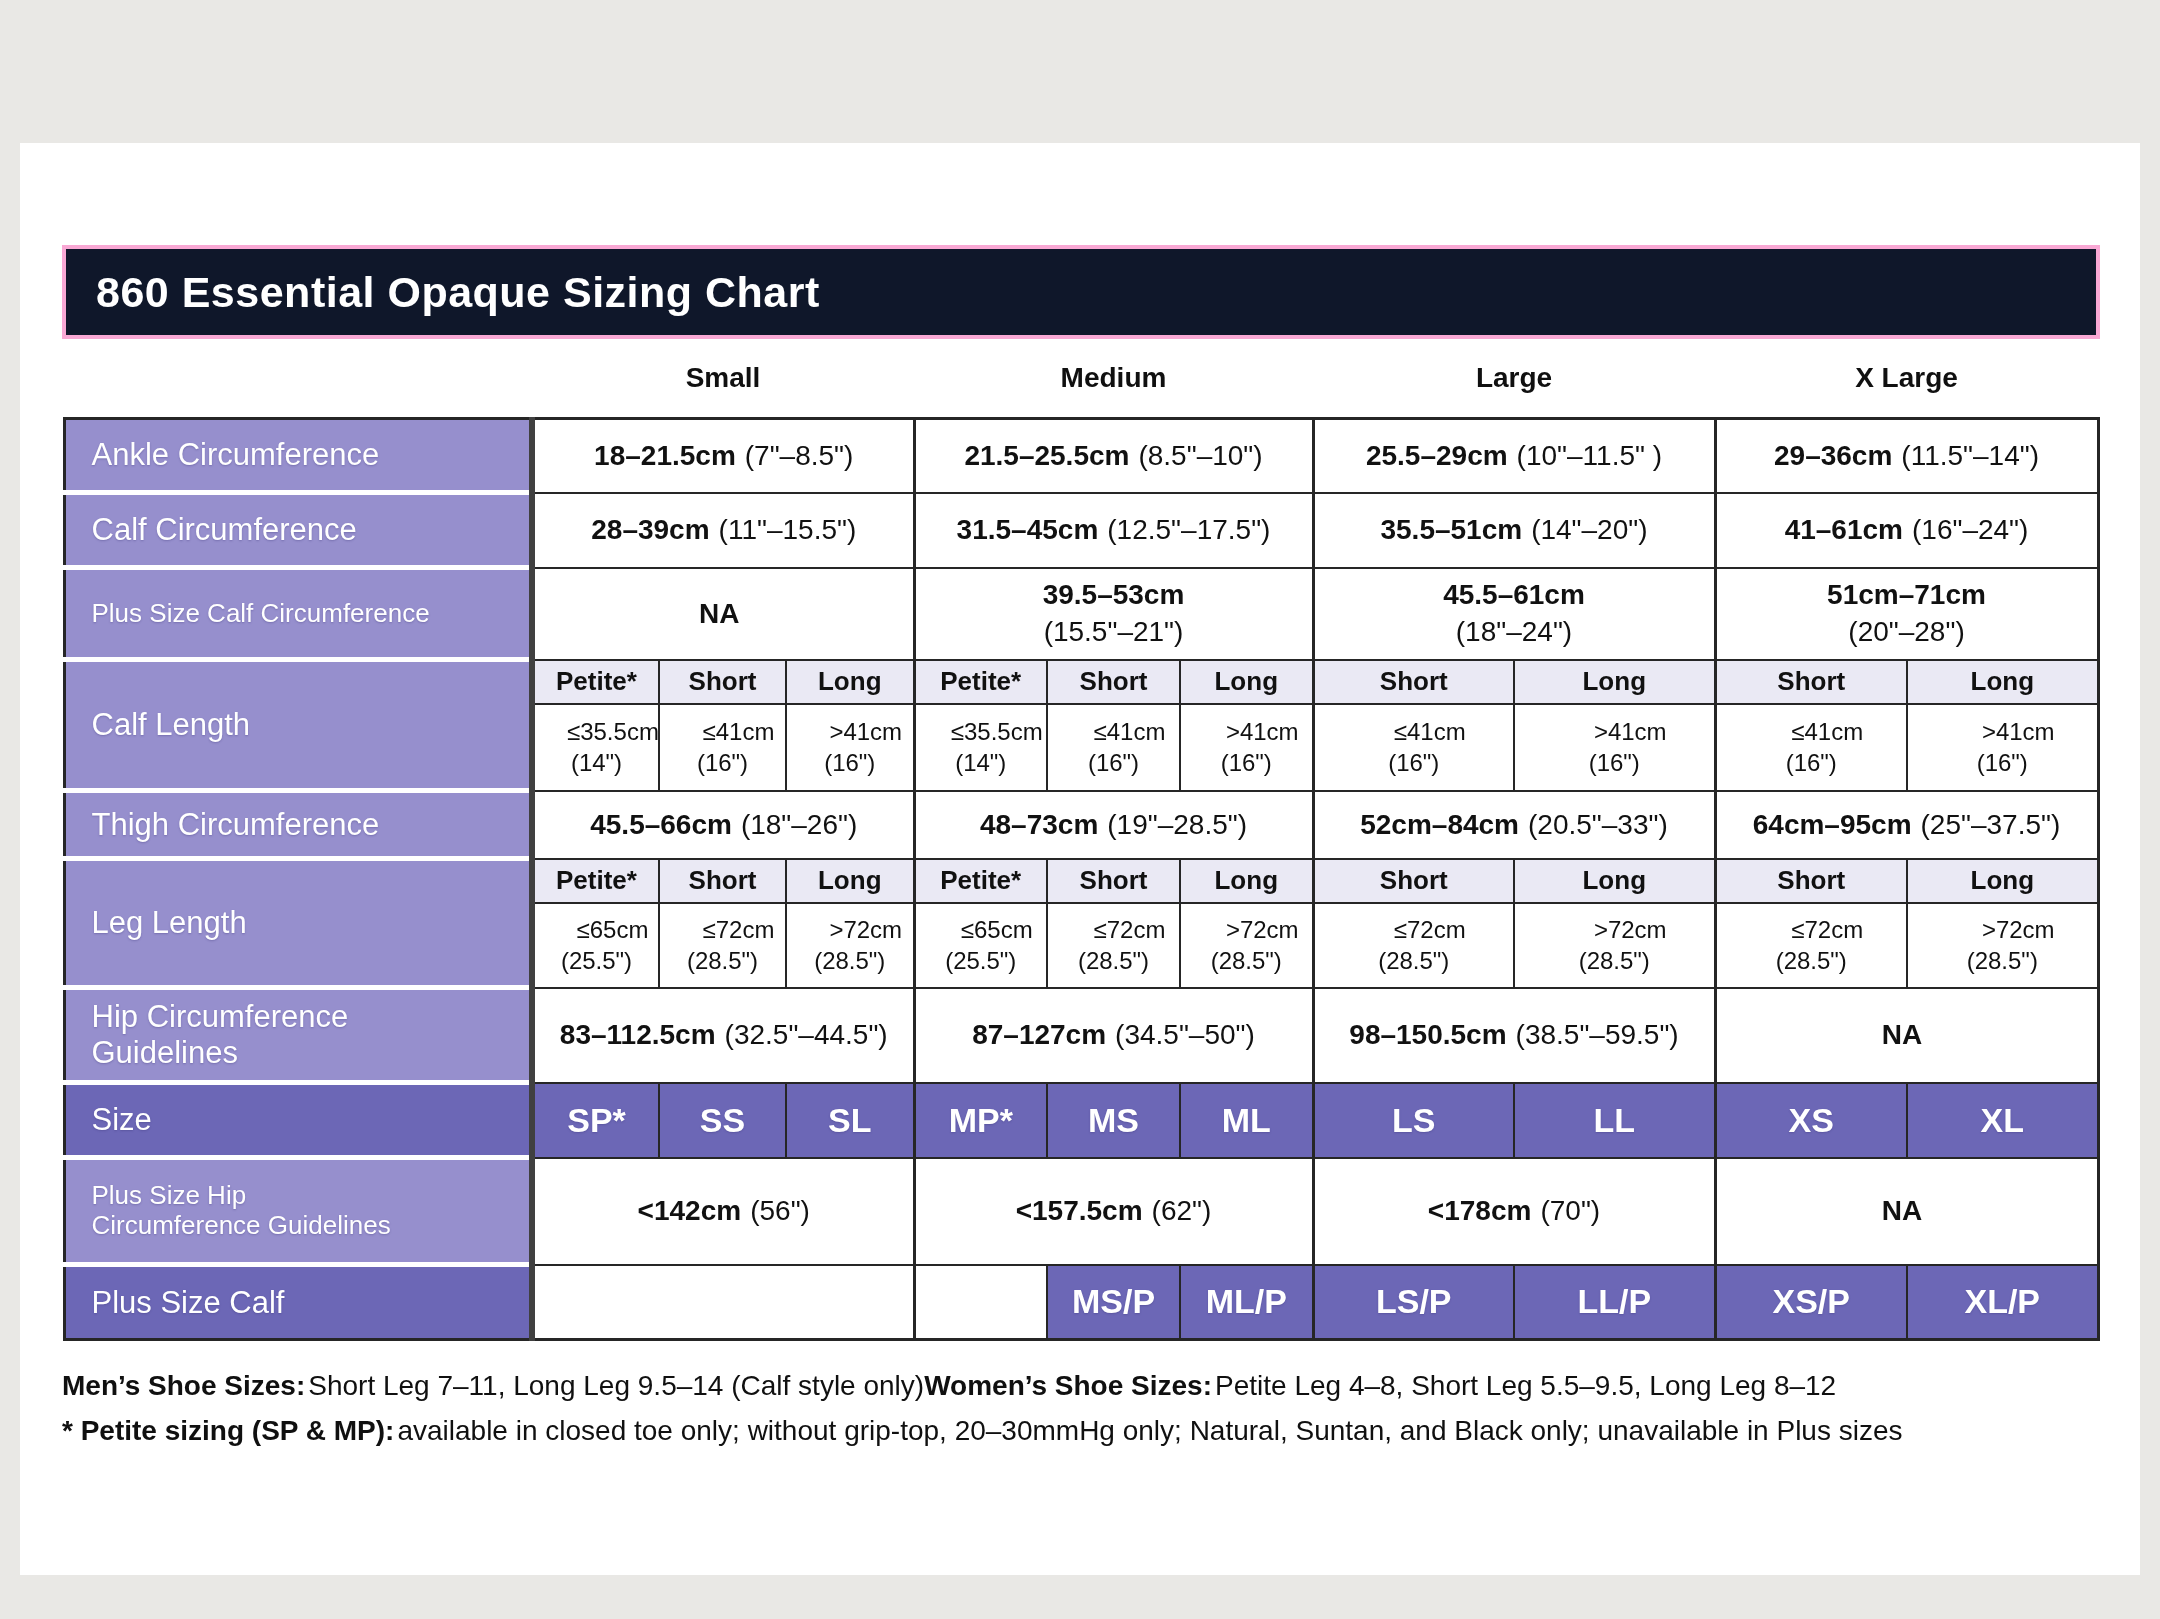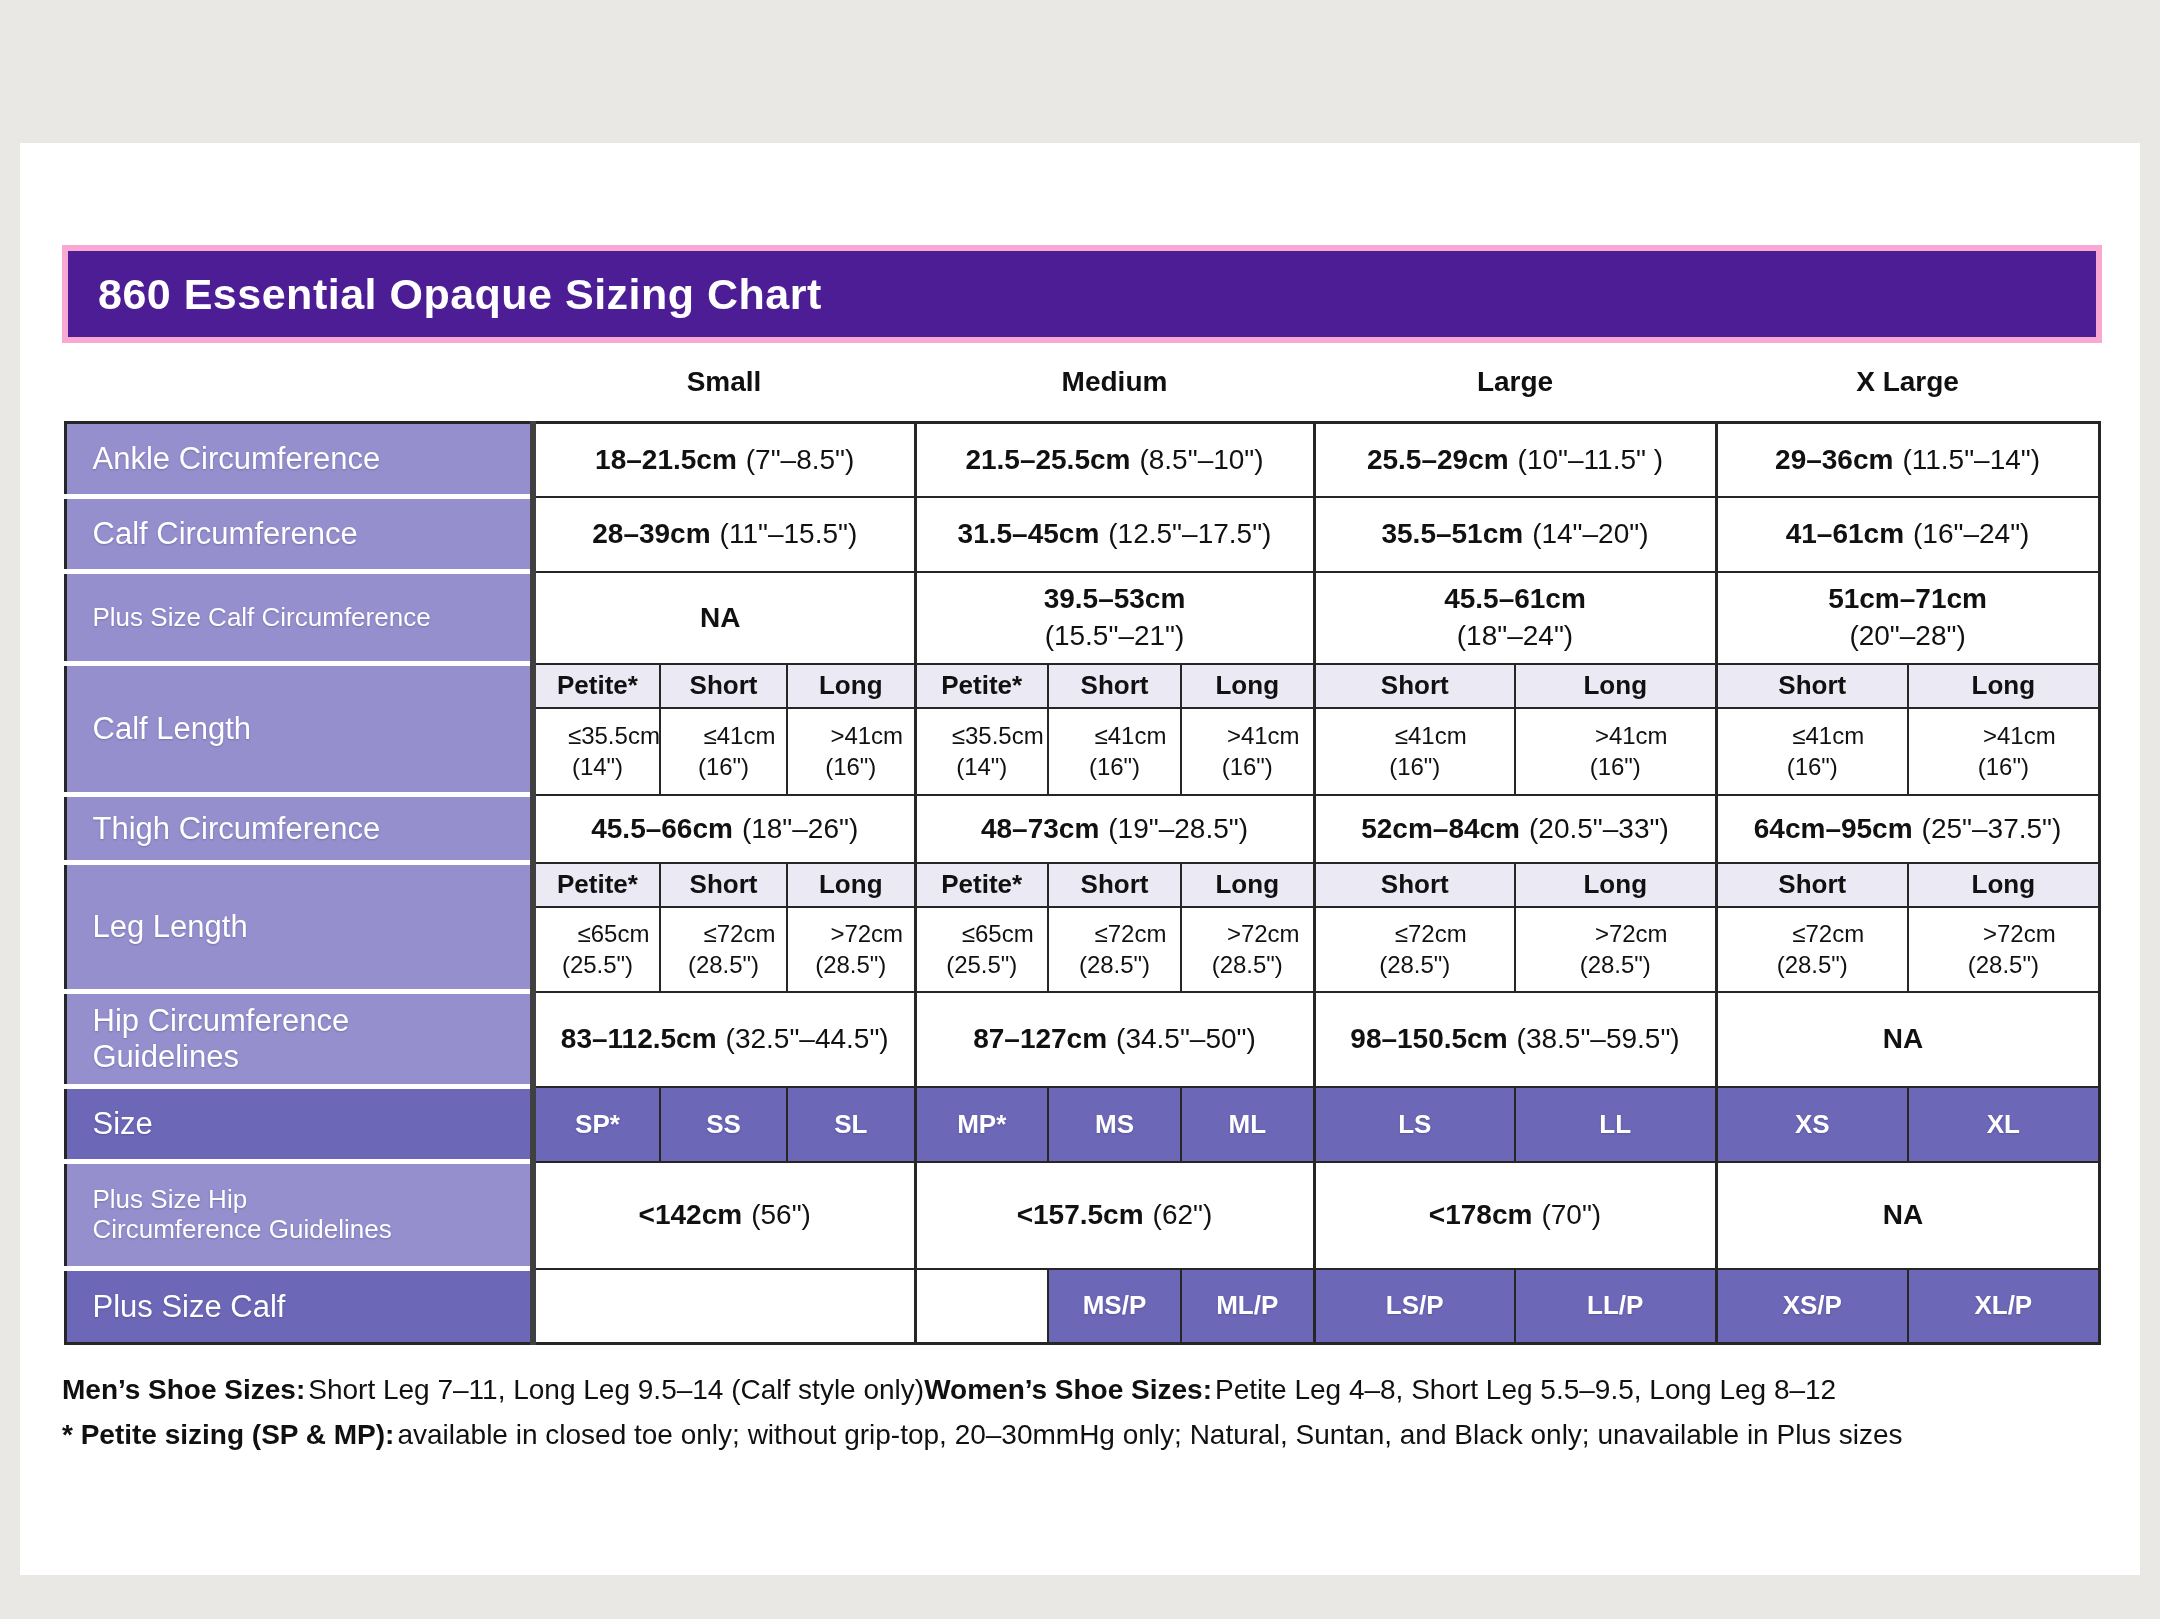--- a/index.html
+++ b/index.html
@@ -19,22 +19,22 @@
   td{padding:0;text-align:center;vertical-align:middle;}
 
   
   .rT td{height:86px;} .rH td{height:78px;}
   .r70 td{height:70px;} .r87 td{height:87px;} .r42 td{height:42px;}
   .r85 td{height:85px;} .r63 td{height:63px;} .r83 td{height:83px;}
   .r90 td{height:90px;} .r102 td{height:102px;} .r71 td{height:71px;}
 
   
   .title-cell{
-    background:#4c1d95;text-align:left;padding-left:30px;
-    border:6px solid #f9a8d4;
+    background:#0f172a;text-align:left;padding-left:30px;
+    border:4px solid #f9a8d4;
   }
   .title-cell span{color:#ffffff;font-size:43px;font-weight:700;letter-spacing:.5px;}
 
   
   .ch{background:#ffffff;border:none;font-size:28px;font-weight:700;color:#101010;}
 
   
   .lbl{
     background:#968fcd;color:#ffffff;font-weight:400;text-align:left;
     padding-left:26px;font-size:31px;line-height:1.15;
@@ -55,21 +55,21 @@
   .data .in{font-weight:400;margin-left:9px;}
   .data.stack .cm,.data.stack .in{display:block;margin-left:0;line-height:1.3;}
   .data.vals{font-size:24px;}
   .data.vals .cm{font-weight:400;margin-left:32px;}
 
   
   .subh{background:#eae9f4;border:2px solid #262626;font-weight:700;font-size:26px;color:#111111;}
 
   
   .sizecell{
-    background:#6c67b6;color:#ffffff;font-weight:700;font-size:26px;
+    background:#6c67b6;color:#ffffff;font-weight:700;font-size:34px;
     border:2px solid #262626;text-shadow:0 1px 2px rgba(60,55,120,.35);
   }
   .empty{background:#ffffff;border:2px solid #262626;}
 
   
   .bt3{border-top-width:3px;}
   .bb3{border-bottom-width:3px;}
   .gb{border-left-width:3px;}
   .gr{border-right-width:3px;}
 

